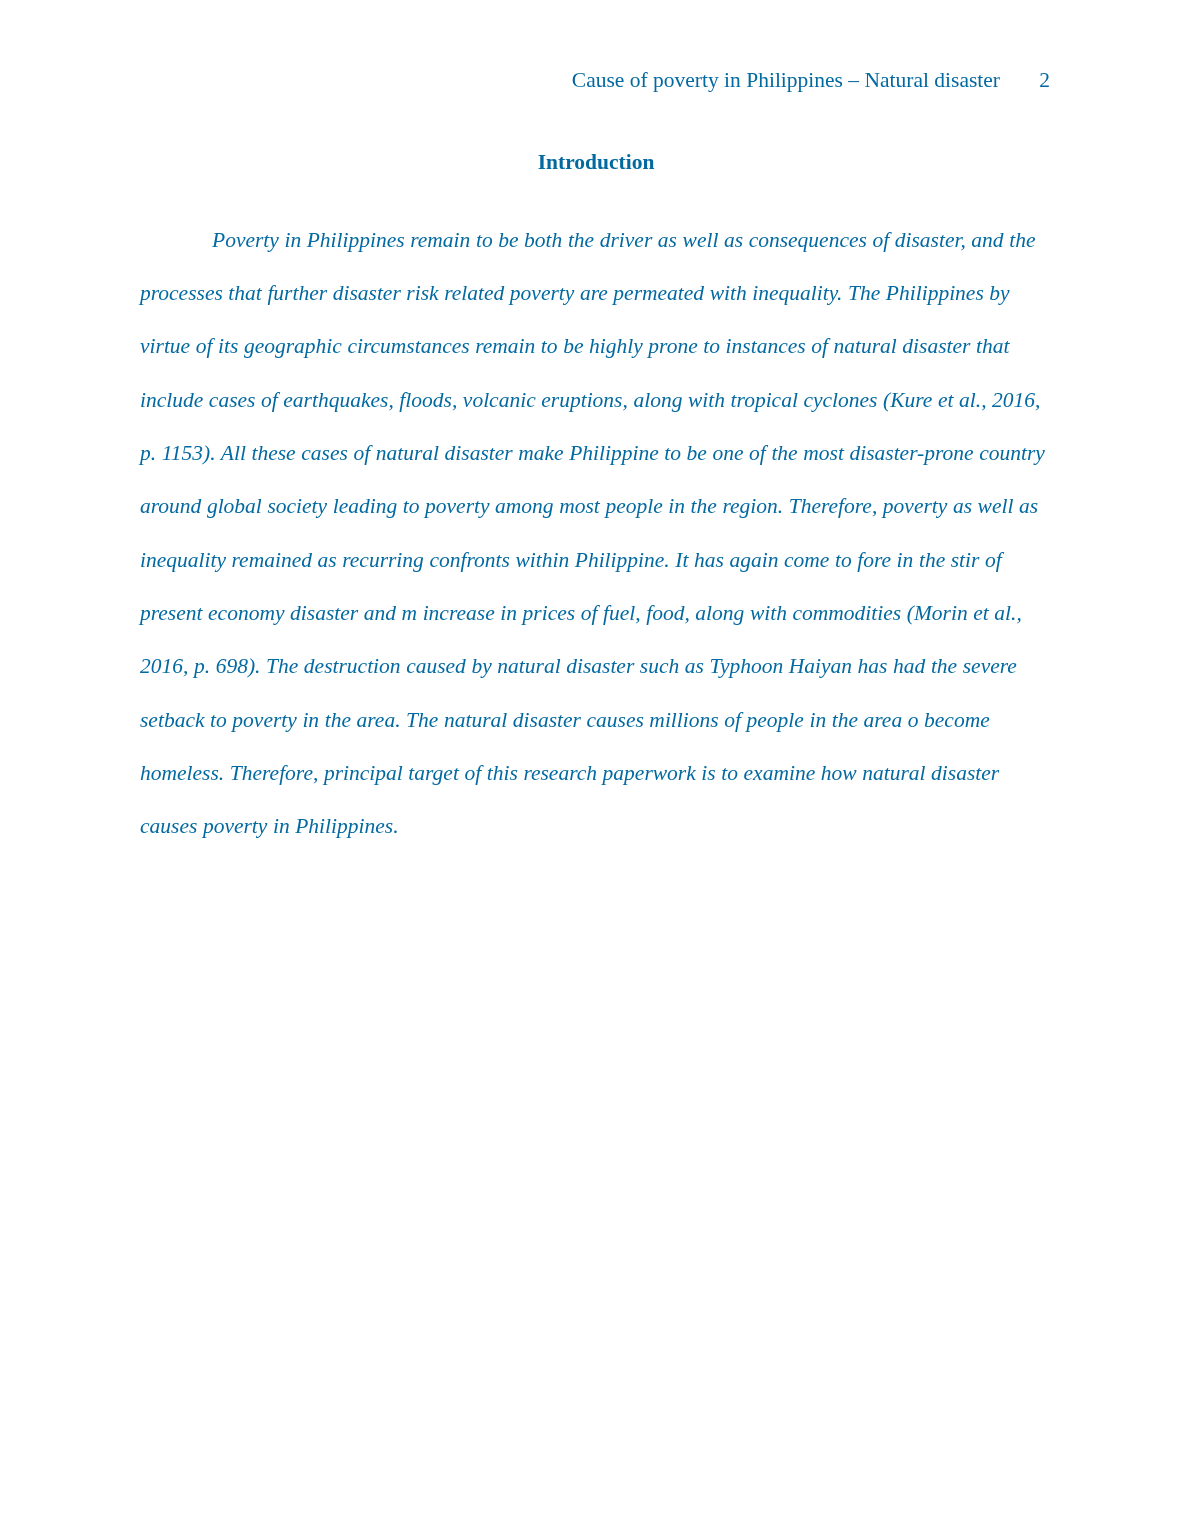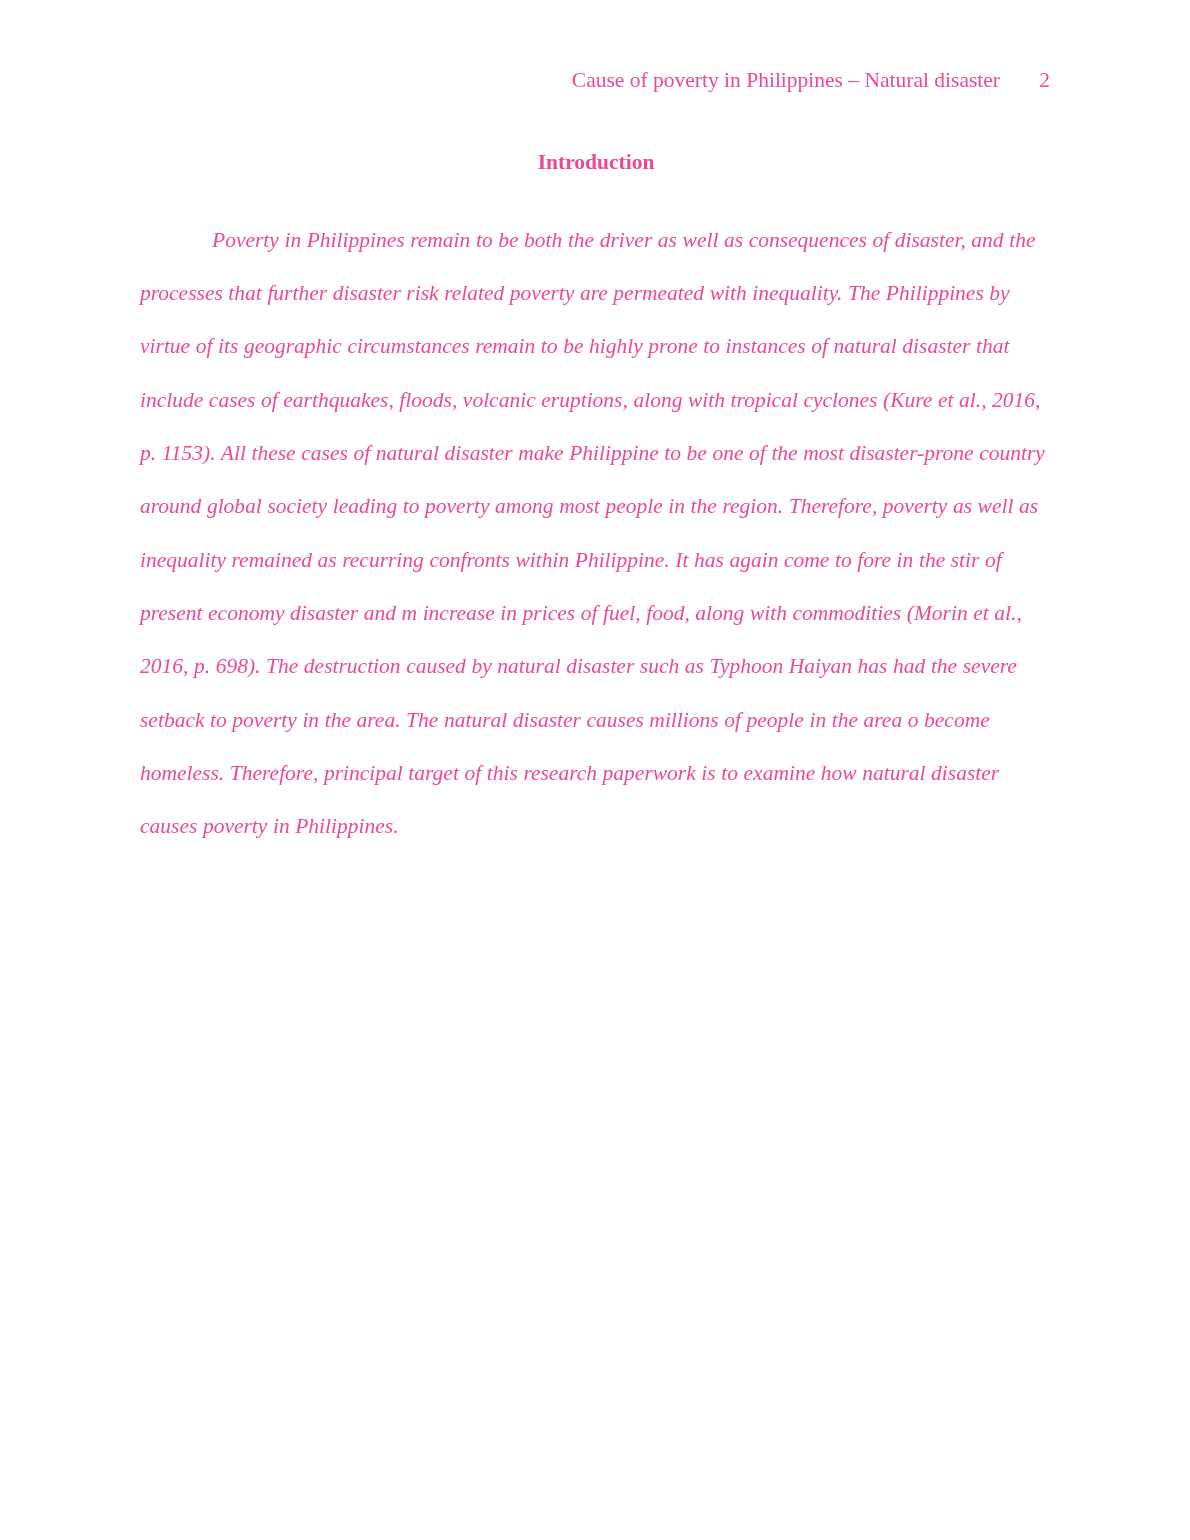--- a/index.html
+++ b/index.html
@@ -7,21 +7,21 @@
     padding: 0;
     background: #ffffff;
   }
   .page {
     position: relative;
     width: 1190px;
     height: 1540px;
     background: #ffffff;
     margin: 0 auto;
     font-family: "Liberation Serif", "DejaVu Serif", serif;
-    color: #ec4899;
+    color: #0369a1;
     box-sizing: border-box;
     overflow: hidden;
   }
   .running-head {
     position: absolute;
     top: 68px;
     left: 140px;
     right: 140px;
     display: flex;
     justify-content: flex-end;

